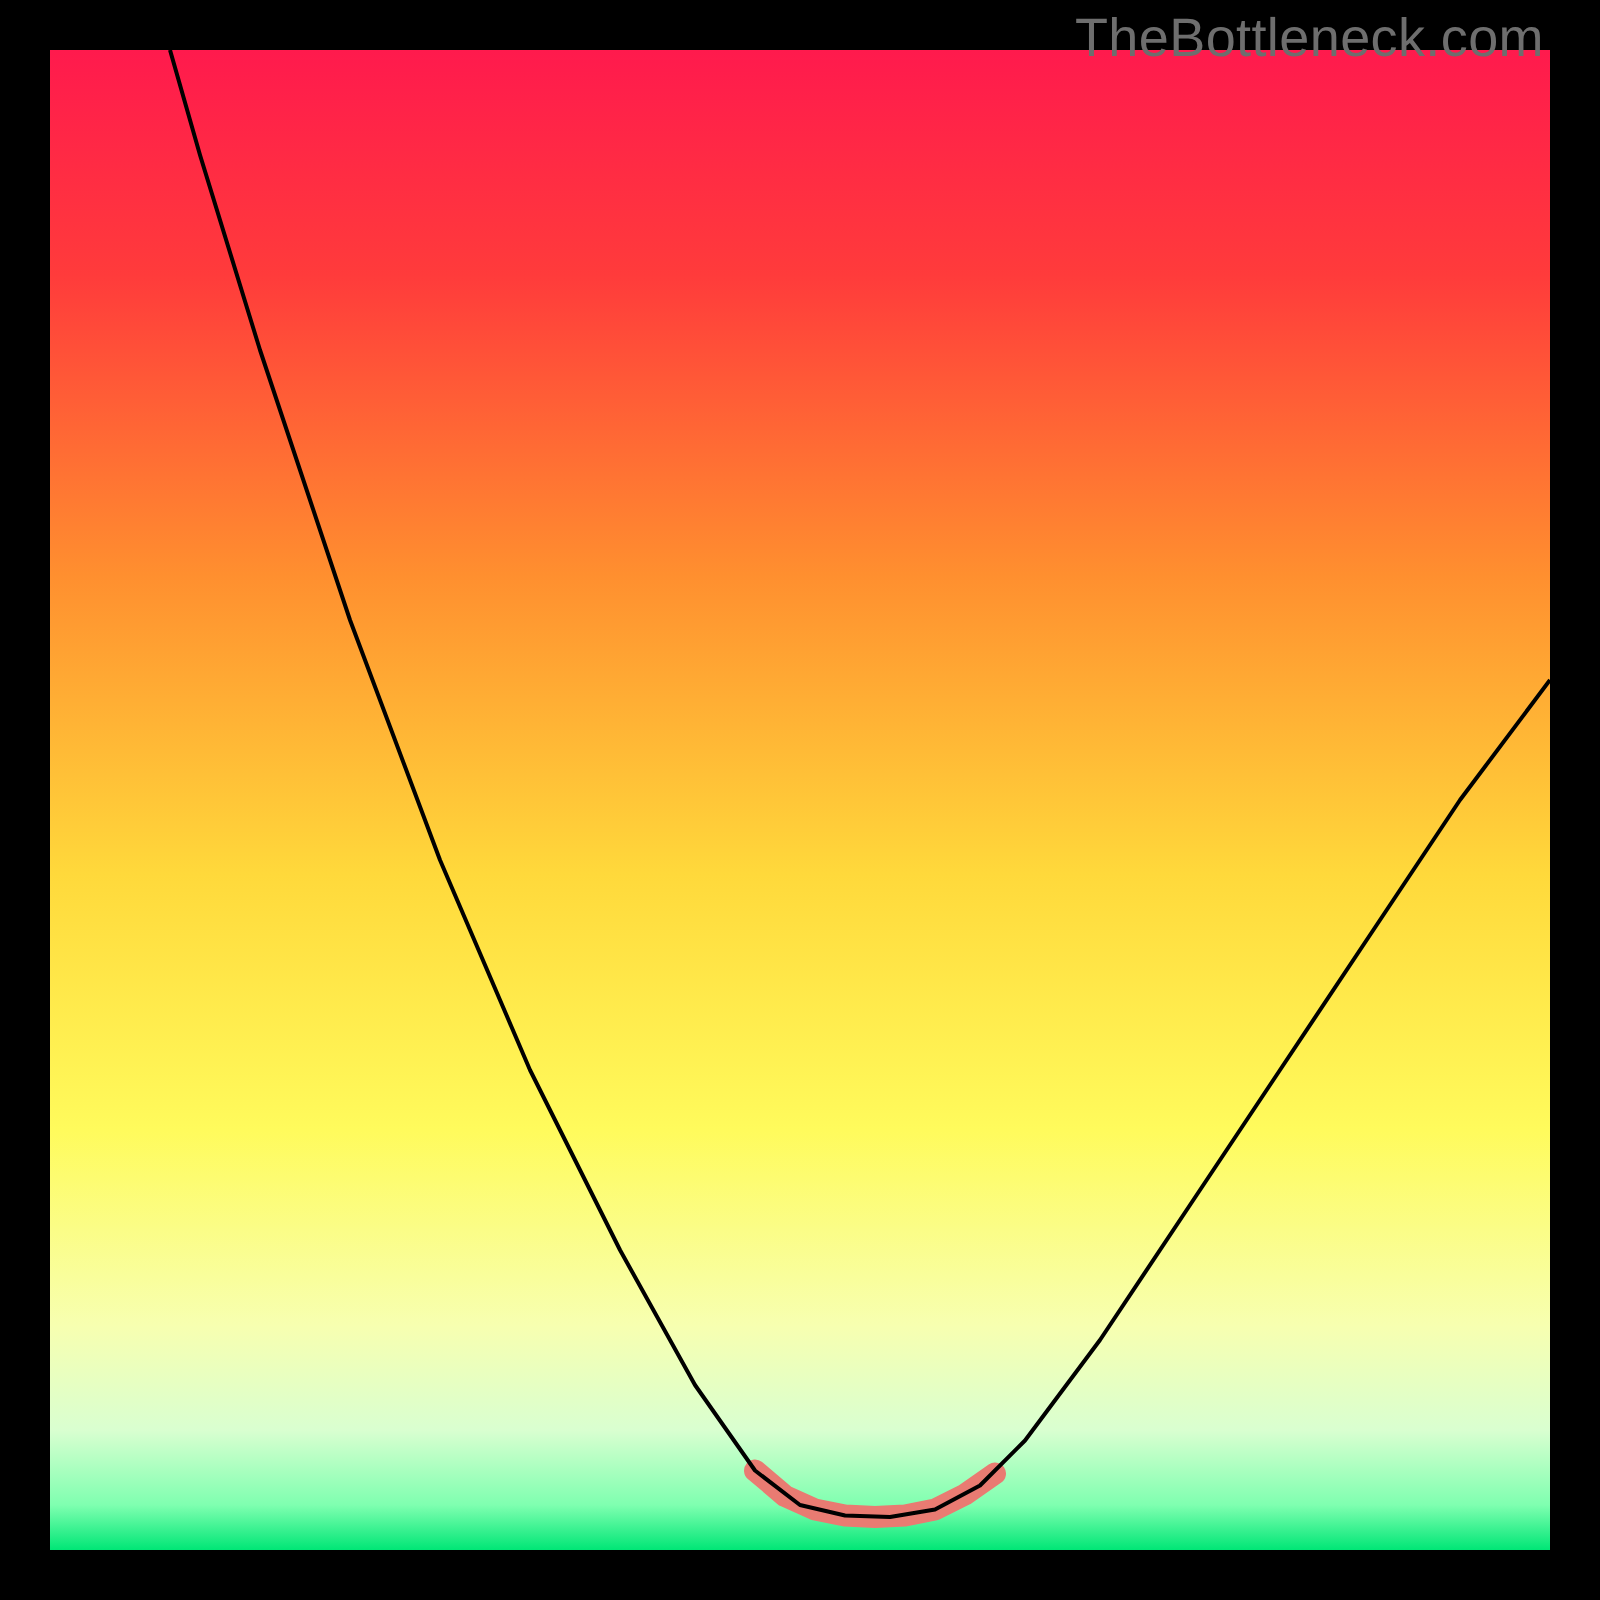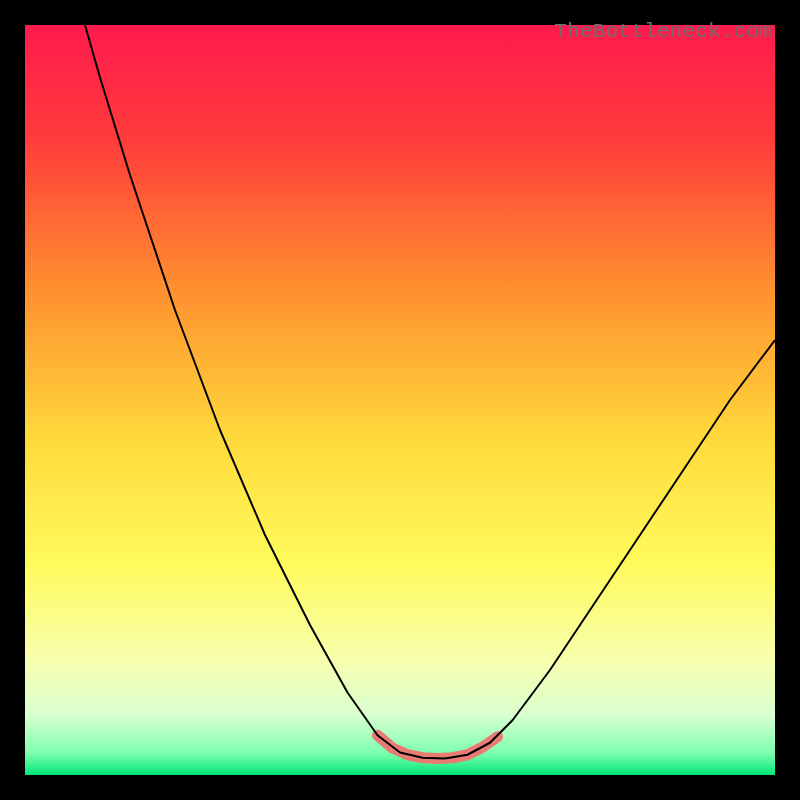--- a/index.html
+++ b/index.html
@@ -27,24 +27,24 @@
   }
   .curve-layer {
     position: absolute;
     left: 0;
     top: 0;
     width: 750px;
     height: 750px;
   }
   .watermark {
     position: absolute;
-    top: 20px;
+    top: 4px;
     right: 28px;
-    font-family: Liberation Mono, monospace;
-    font-size: 21px;
+    font-family: Liberation Sans, sans-serif;
+    font-size: 27px;
     color: #6e6e6e;
     letter-spacing: 0.2px;
   }
 </style>
 </head>
 <body>
 
 <div class="chart-container">
   <svg class="gradient-bg" viewBox="0 0 750 750" preserveAspectRatio="none">
     <defs>

